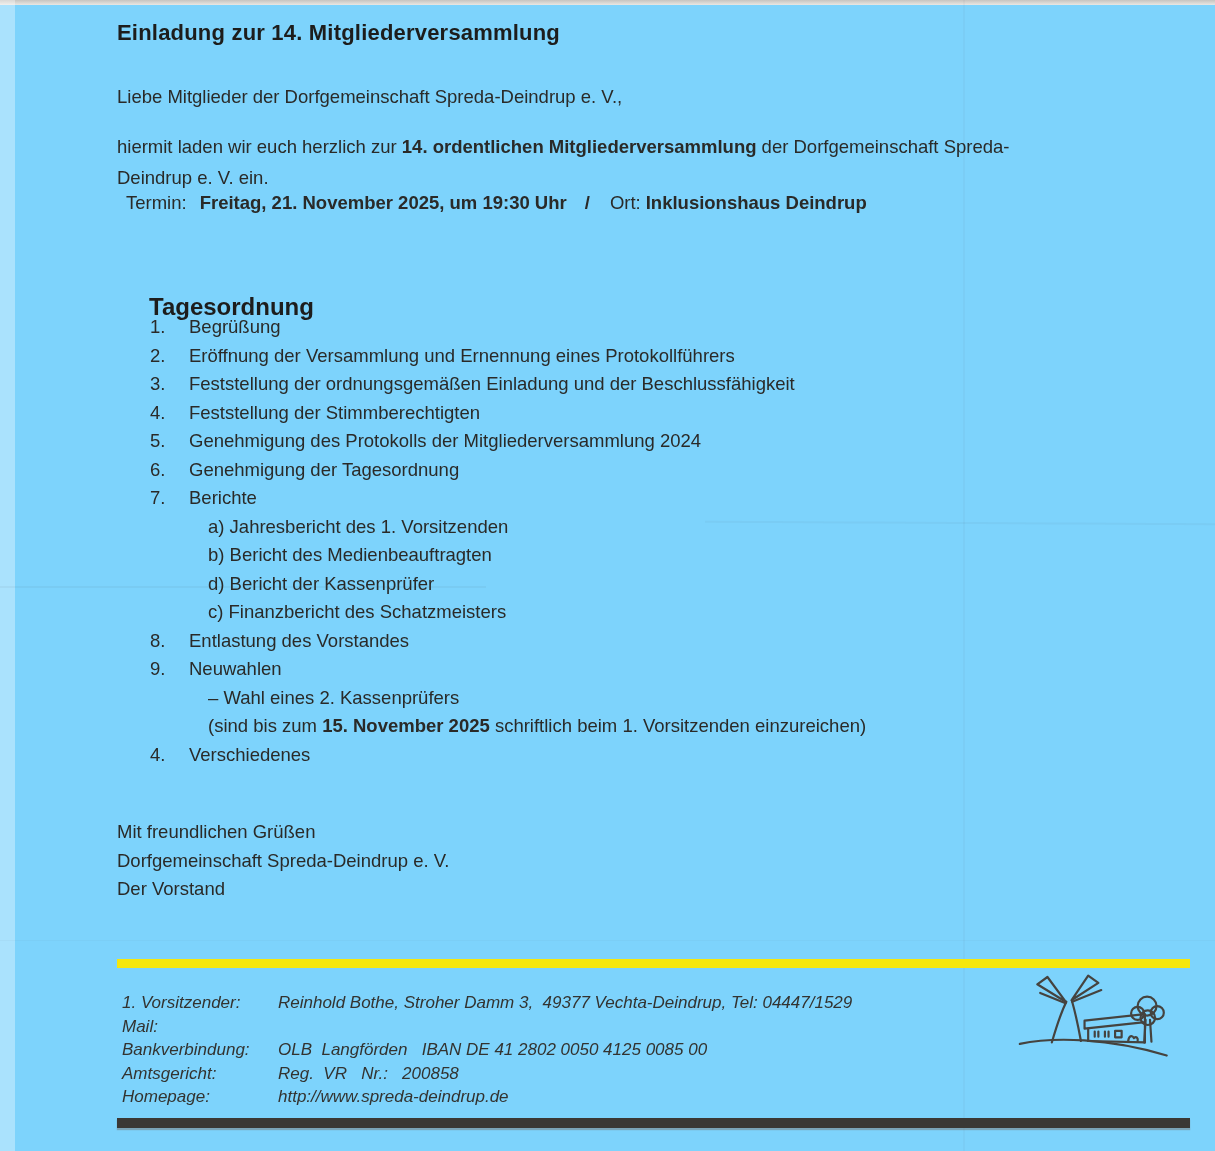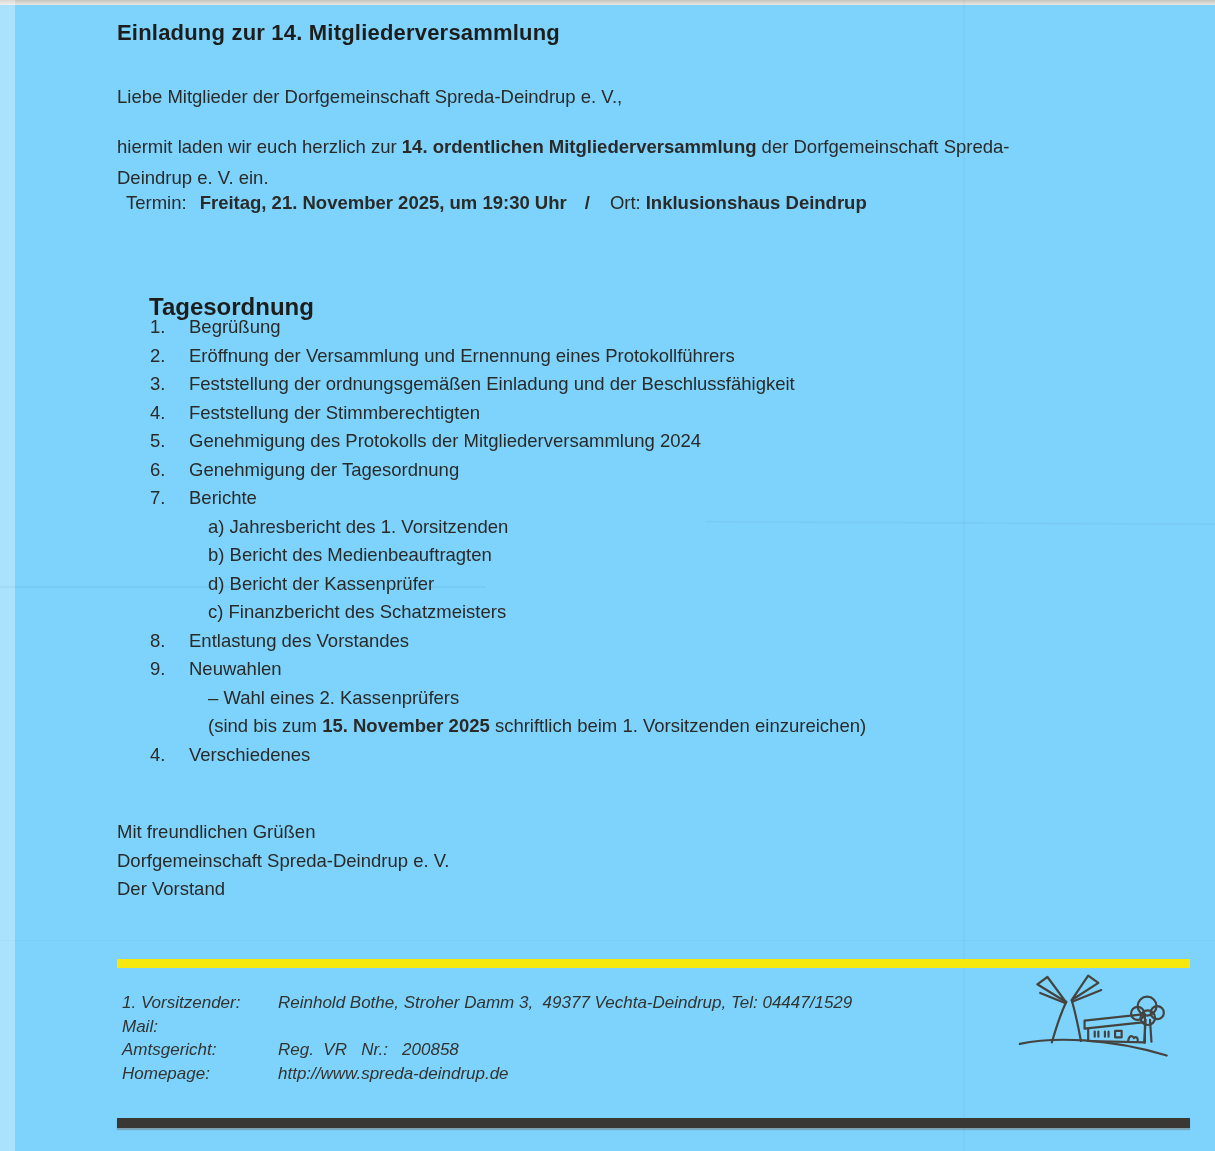--- a/index.html
+++ b/index.html
@@ -160,20 +160,24 @@
 
   <div class="footer-rows">
     <div class="frow">
         <span class="flabel">1. Vorsitzender:</span>
         <span class="fvalue">Reinhold Bothe, Stroher Damm 3,  49377 Vechta-Deindrup, Tel: 04447/1529</span>
       </div>
     <div class="frow">
         <span class="flabel">Mail:</span>
       </div>
     <div class="frow">
+        <span class="flabel">Bankverbindung:</span>
+        <span class="fvalue">OLB  Langförden   IBAN DE 41 2802 0050 4125 0085 00</span>
+      </div>
+    <div class="frow">
         <span class="flabel">Amtsgericht:</span>
         <span class="fvalue">Reg.  VR   Nr.:   200858</span>
       </div>
     <div class="frow">
         <span class="flabel">Homepage:</span>
         <span class="fvalue">http://www.spreda-deindrup.de</span>
       </div>
   </div>
 
   <div class="logo">

